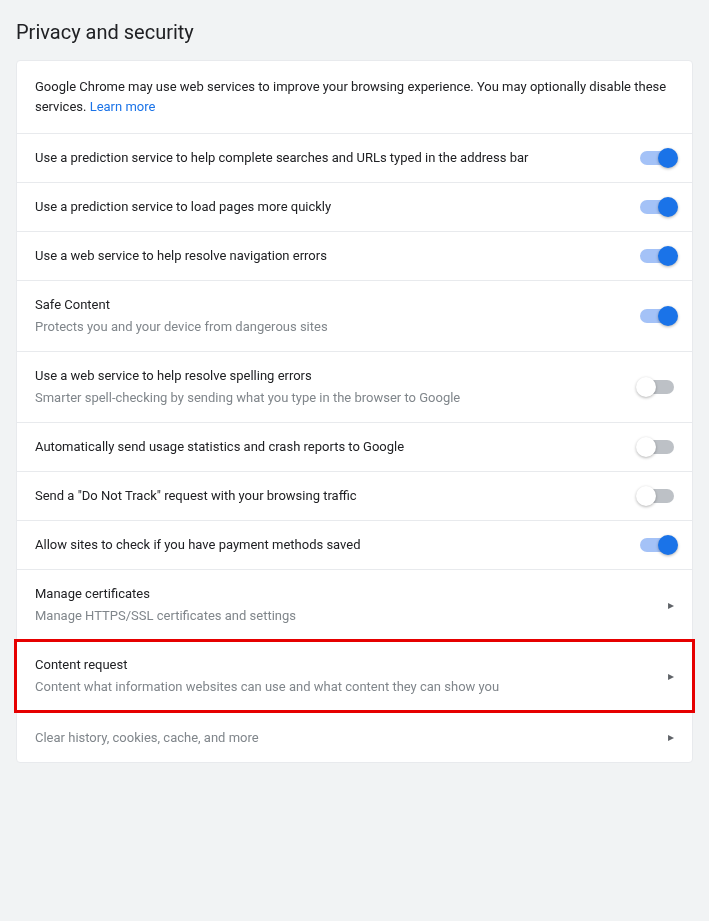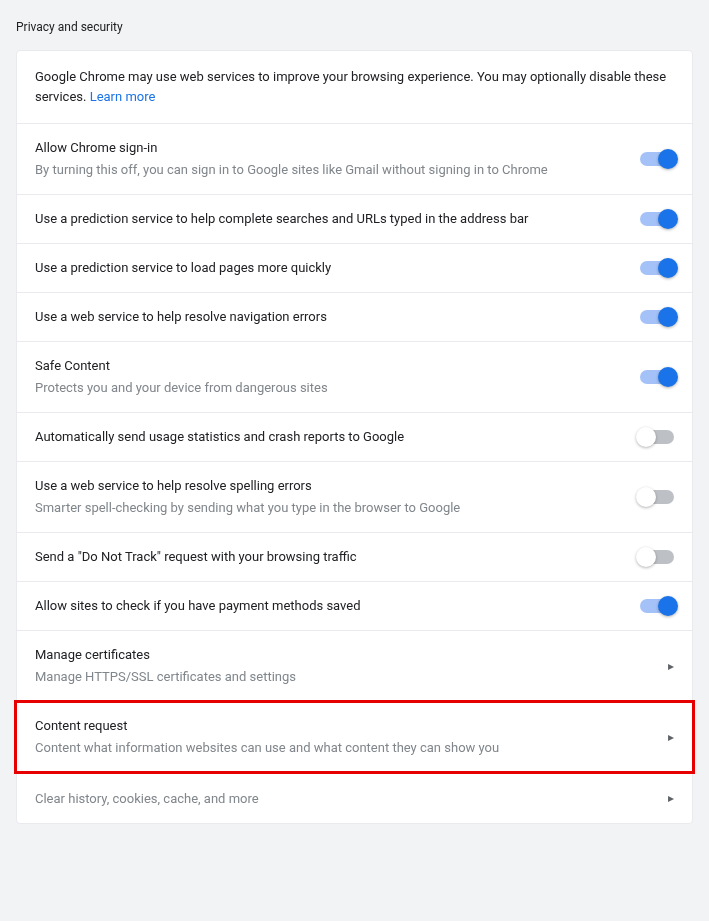--- a/index.html
+++ b/index.html
@@ -8,21 +8,21 @@
     font-family: "Segoe UI", Roboto, Arial, sans-serif;
     font-size: 13px;
     background: #f1f3f4;
     color: #202124;
     width: 709px;
   }
   .page {
     padding: 0;
   }
   .section-title {
-    font-size: 12px;
+    font-size: 20px;
     color: #202124;
     padding: 20px 16px 16px 16px;
   }
   .card {
     background: #fff;
     border: 1px solid #e8eaed;
     border-radius: 4px;
     margin: 0 16px 24px 16px;
     overflow: visible;
   }
@@ -93,30 +93,20 @@
 
   <div class="card">
 
     <div class="banner row first" style="display:block;">
       <span>Google Chrome may use web services to improve your browsing experience. You may optionally disable these services. </span><a class="link">Learn more</a>
     </div>
 
     <div id="rows">
         <div class="row">
           <div class="text">
-            <div class="label">Allow Chrome sign-in</div>
-            <div class="sub">By turning this off, you can sign in to Google sites like Gmail without signing in to Chrome</div>
-          </div>
-          <div class="toggle on">
-            <div class="track"></div>
-            <div class="knob"></div>
-          </div>
-        </div>
-        <div class="row">
-          <div class="text">
             <div class="label">Use a prediction service to help complete searches and URLs typed in the address bar</div>
           </div>
           <div class="toggle on">
             <div class="track"></div>
             <div class="knob"></div>
           </div>
         </div>
         <div class="row">
           <div class="text">
             <div class="label">Use a prediction service to load pages more quickly</div>
@@ -140,39 +130,39 @@
             <div class="label">Safe Content</div>
             <div class="sub">Protects you and your device from dangerous sites</div>
           </div>
           <div class="toggle on">
             <div class="track"></div>
             <div class="knob"></div>
           </div>
         </div>
         <div class="row">
           <div class="text">
-            <div class="label">Automatically send usage statistics and crash reports to Google</div>
-          </div>
-          <div class="toggle off">
-            <div class="track"></div>
-            <div class="knob"></div>
-          </div>
-        </div>
-        <div class="row">
-          <div class="text">
             <div class="label">Use a web service to help resolve spelling errors</div>
             <div class="sub">Smarter spell-checking by sending what you type in the browser to Google</div>
           </div>
           <div class="toggle off">
             <div class="track"></div>
             <div class="knob"></div>
           </div>
         </div>
         <div class="row">
           <div class="text">
+            <div class="label">Automatically send usage statistics and crash reports to Google</div>
+          </div>
+          <div class="toggle off">
+            <div class="track"></div>
+            <div class="knob"></div>
+          </div>
+        </div>
+        <div class="row">
+          <div class="text">
             <div class="label">Send a "Do Not Track" request with your browsing traffic</div>
           </div>
           <div class="toggle off">
             <div class="track"></div>
             <div class="knob"></div>
           </div>
         </div>
         <div class="row">
           <div class="text">
             <div class="label">Allow sites to check if you have payment methods saved</div>

